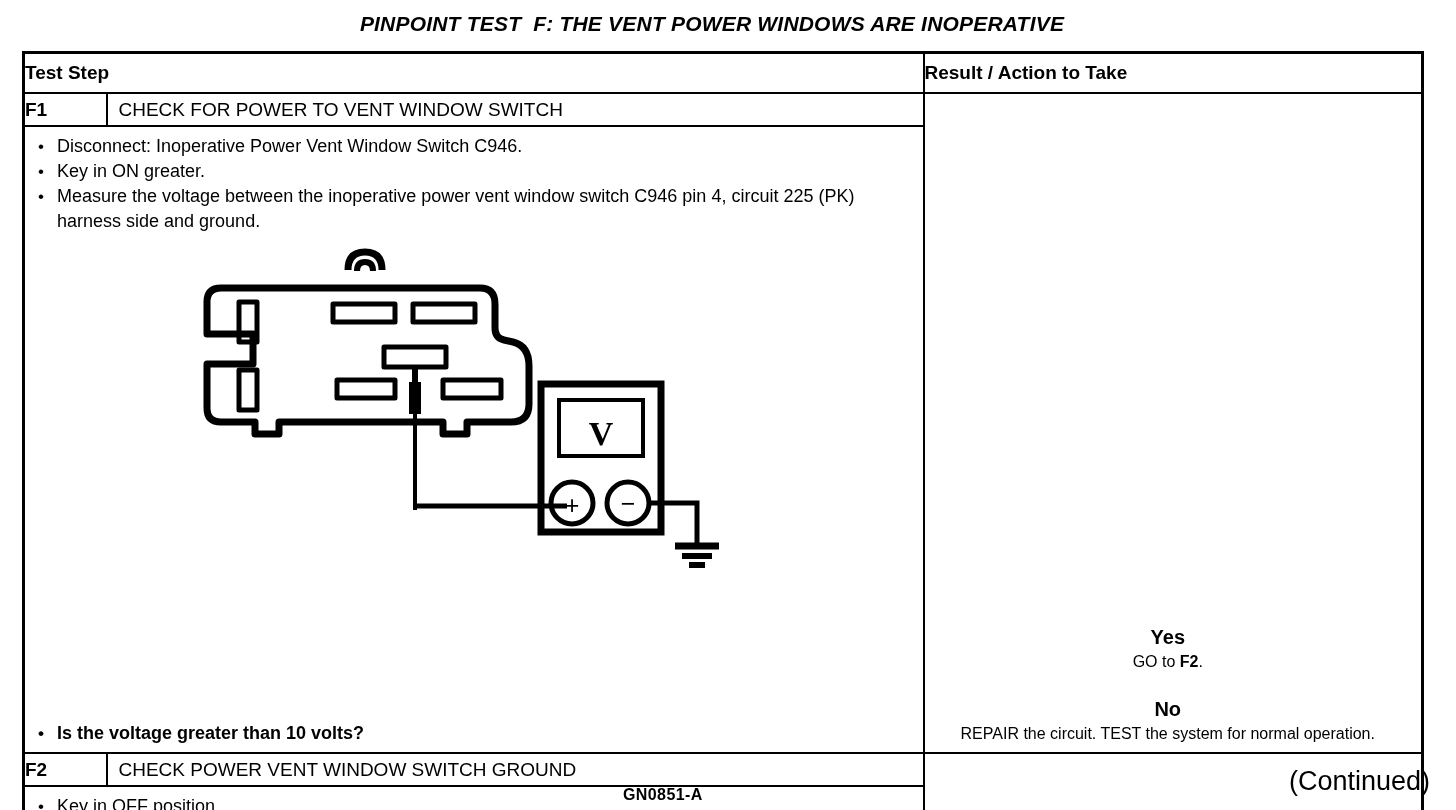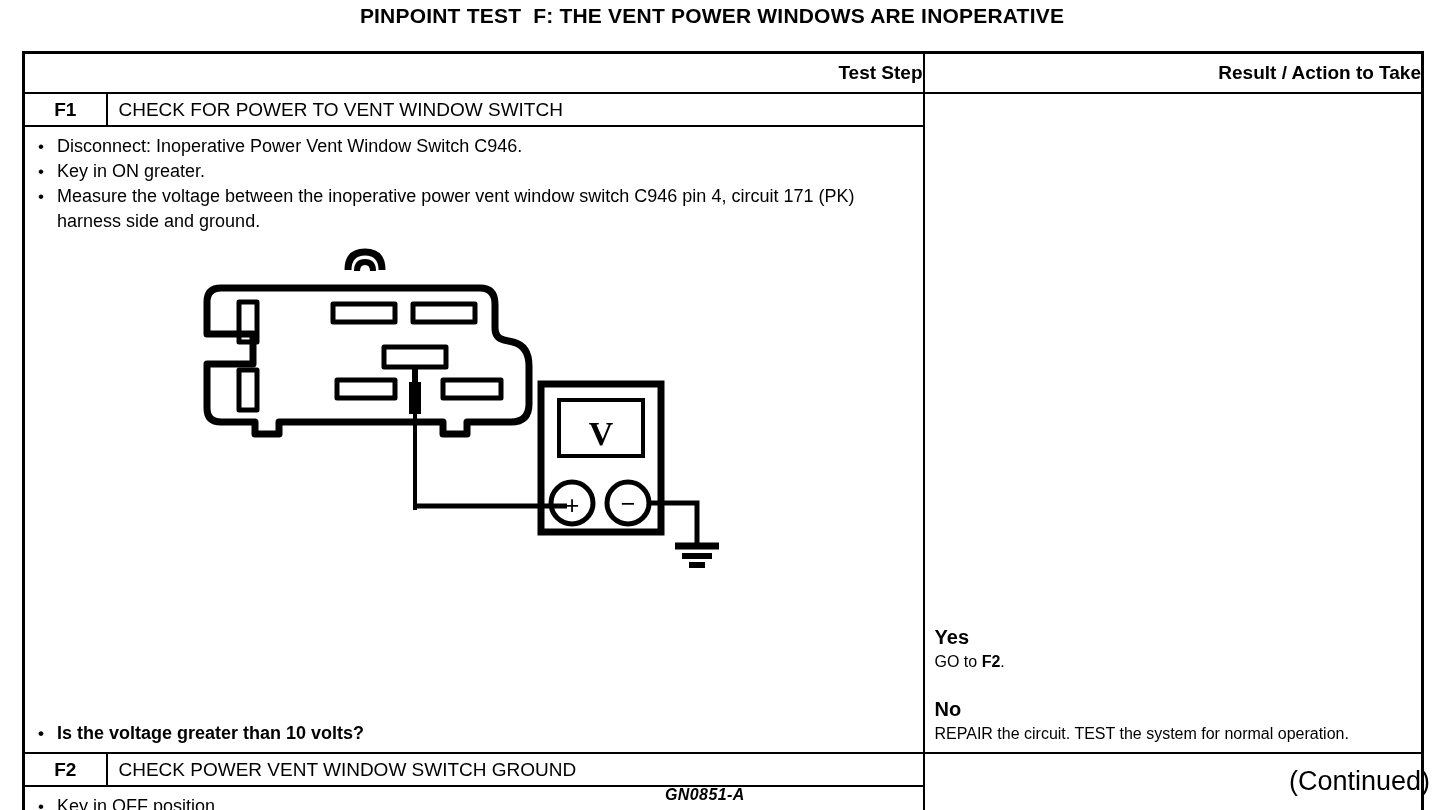--- a/index.html
+++ b/index.html
@@ -14,27 +14,28 @@
     font-family: "Liberation Sans", sans-serif;
     color: #000000;
     overflow: hidden;
     position: relative;
   }
 
   
   #page-title {
     position: absolute;
     left: 0;
-    top: 4px;
+    top: 12px;
     width: 1424px;
     text-align: center;
     font-size: 21px;
     font-weight: bold;
     letter-spacing: 0.2px;
     white-space: pre;
+    font-style: italic;
   }
 
   
   #test-table {
     position: absolute;
     left: 22px;
     top: 51px;
     width: 1402px;
     border-collapse: collapse;
     table-layout: fixed;
@@ -52,30 +53,29 @@
   .o-right  { border-right: 3px solid #000 !important; }
   .i-bot    { border-bottom: 2px solid #000 !important; }
   .i-left   { border-left: 2px solid #000 !important; }
 
   .col-num  { width: 83px; }
   .col-step { width: 817px; }
   .col-res  { width: 499px; }
 
   
   .hdr-cell {
-    text-align: right;
+    text-align: left;
     font-size: 19px;
     font-weight: bold;
     height: 38px;
     line-height: 38px;
   }
 
   
   .step-id {
-    text-align: center;
     font-size: 19px;
     font-weight: bold;
     height: 31px;
     line-height: 31px;
   }
   .step-title {
     font-size: 19px;
     font-weight: normal;
     height: 31px;
     line-height: 31px;
@@ -104,23 +104,24 @@
     flex: 1 1 auto;
     padding-right: 14px;
   }
   .bullet-row.bold .bullet-text,
   .bullet-row.bold .bullet-dot { font-weight: bold; }
 
   
   .result-cell { padding: 0 !important; position: relative; }
   .result-inner {
     position: absolute;
-    left: 10px;
+    left: 0;
     bottom: 7px;
     right: 10px;
+    text-align: center;
   }
   .res-head {
     font-size: 20px;
     font-weight: bold;
     line-height: 25px;
   }
   .res-body {
     font-size: 16px;
     line-height: 23px;
   }
@@ -132,26 +133,25 @@
     position: relative;
     height: 487px;
   }
   #fig-svg {
     position: absolute;
     left: 170px;
     top: 4px;
   }
   #fig-label {
     position: absolute;
-    left: 640px;
+    left: 598px;
     top: 552px;
     font-size: 16px;
     font-weight: bold;
     letter-spacing: 0.4px;
-    font-style: italic;
   }
 
   
   #footer-continued {
     position: absolute;
     right: 26px;
     top: 766px;
     font-size: 27px;
     text-align: right;
   }
@@ -202,21 +202,21 @@
           <span class="bullet-text">Disconnect: Inoperative Power Vent Window Switch C946.</span>
         </div>
 
         <div class="bullet-row">
           <span class="bullet-dot">•</span>
           <span class="bullet-text">Key in ON greater.</span>
         </div>
 
         <div class="bullet-row">
           <span class="bullet-dot">•</span>
-          <span class="bullet-text">Measure the voltage between the inoperative power vent window switch C946 pin 4, circuit 171 (PK) harness side and ground.</span>
+          <span class="bullet-text">Measure the voltage between the inoperative power vent window switch C946 pin 4, circuit 225 (PK) harness side and ground.</span>
         </div>
 
         <div class="figure-wrap">
           <svg id="fig-svg" width="560" height="330" viewBox="0 0 560 330">
             <g fill="none" stroke="#000000" stroke-width="7" stroke-linejoin="round" stroke-linecap="butt">
 
               <path d="M 153 32 Q 153 14 170 14 Q 187 14 187 32"></path>
               <path d="M 162 33 Q 162 24 170 24 Q 178 24 178 33" stroke-width="6"></path>
 
               <path d="M 26 50

